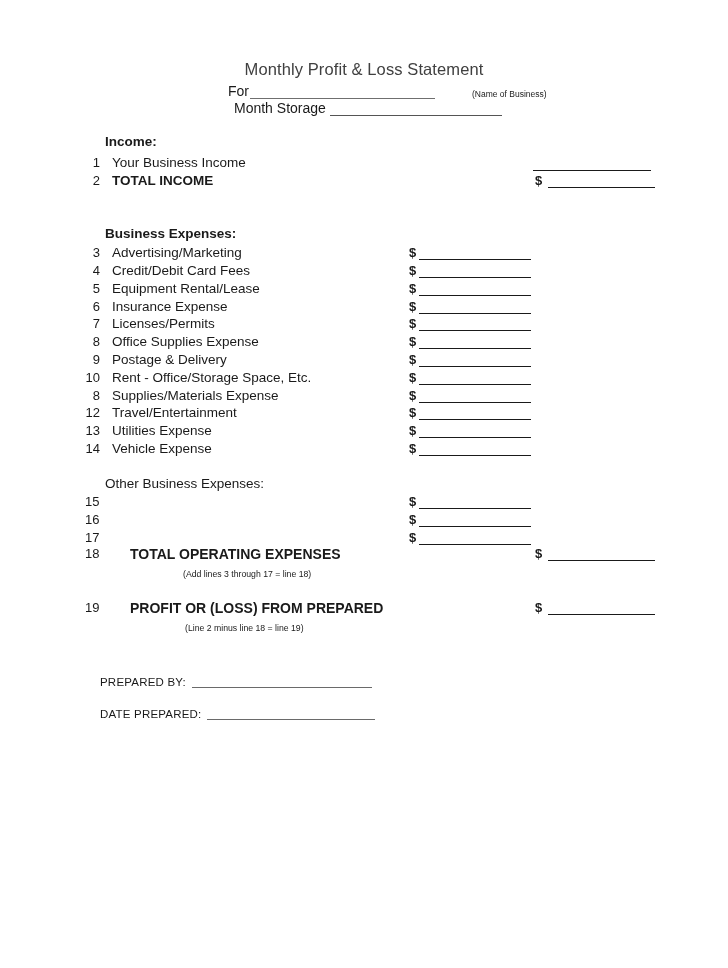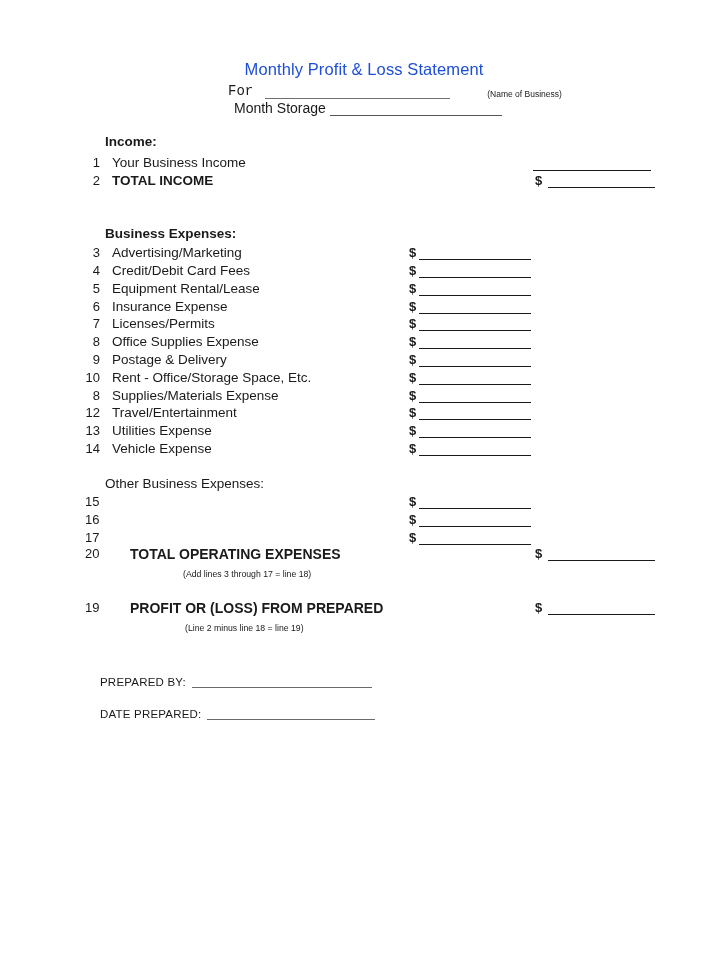--- a/index.html
+++ b/index.html
@@ -25,32 +25,32 @@
 
   
   .doc-title {
     position: absolute;
     left: 0;
     top: 60px;
     width: 728px;
     text-align: center;
     font-size: 16.5px;
     letter-spacing: 0.1px;
-    color: #1d4ed8;
+    color: #404040;
   }
 
   .for-row {
     position: absolute;
     left: 228px;
     top: 83px;
     display: flex;
     align-items: flex-end;
     font-size: 14px;
   }
-  .for-label { margin-right: 12px; font-family: Liberation Mono, monospace; }
+  .for-label { margin-right: 1px; }
   .for-rule {
     display: inline-block;
     width: 185px;
     border-bottom: 1.3px solid #6f6f6f;
     height: 13px;
   }
   .name-of-business {
     font-size: 8.5px;
     margin-left: 1px;
     padding-bottom: 0px;
@@ -348,21 +348,21 @@
   <div class="row" style="top:530px">
     <span class="num left-aligned">17</span>
     <span class="label"></span>
     <span class="money exp">
       <span class="dollar">$</span>
       <span class="rule"></span>
     </span>
   </div>
 
   <div class="row" style="top:546px">
-    <span class="num left-aligned">20</span>
+    <span class="num left-aligned">18</span>
     <span class="label bold indent">TOTAL OPERATING EXPENSES</span>
     <span class="money total" style="top:0px">
       <span class="dollar">$</span>
       <span class="rule"></span>
     </span>
   </div>
   <div class="note" style="left:183px; top:569px">(Add lines 3 through 17 = line 18)</div>
 
   <div class="row" style="top:600px">
     <span class="num left-aligned">19</span>

